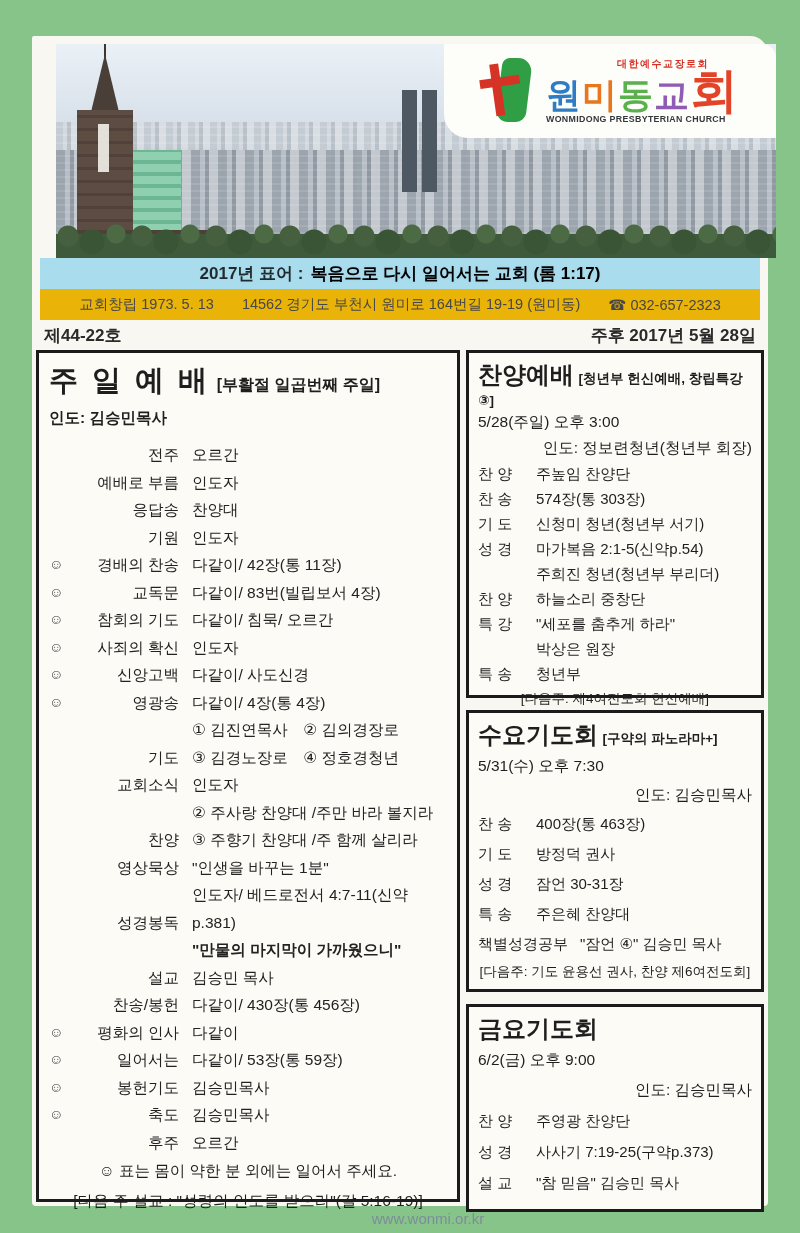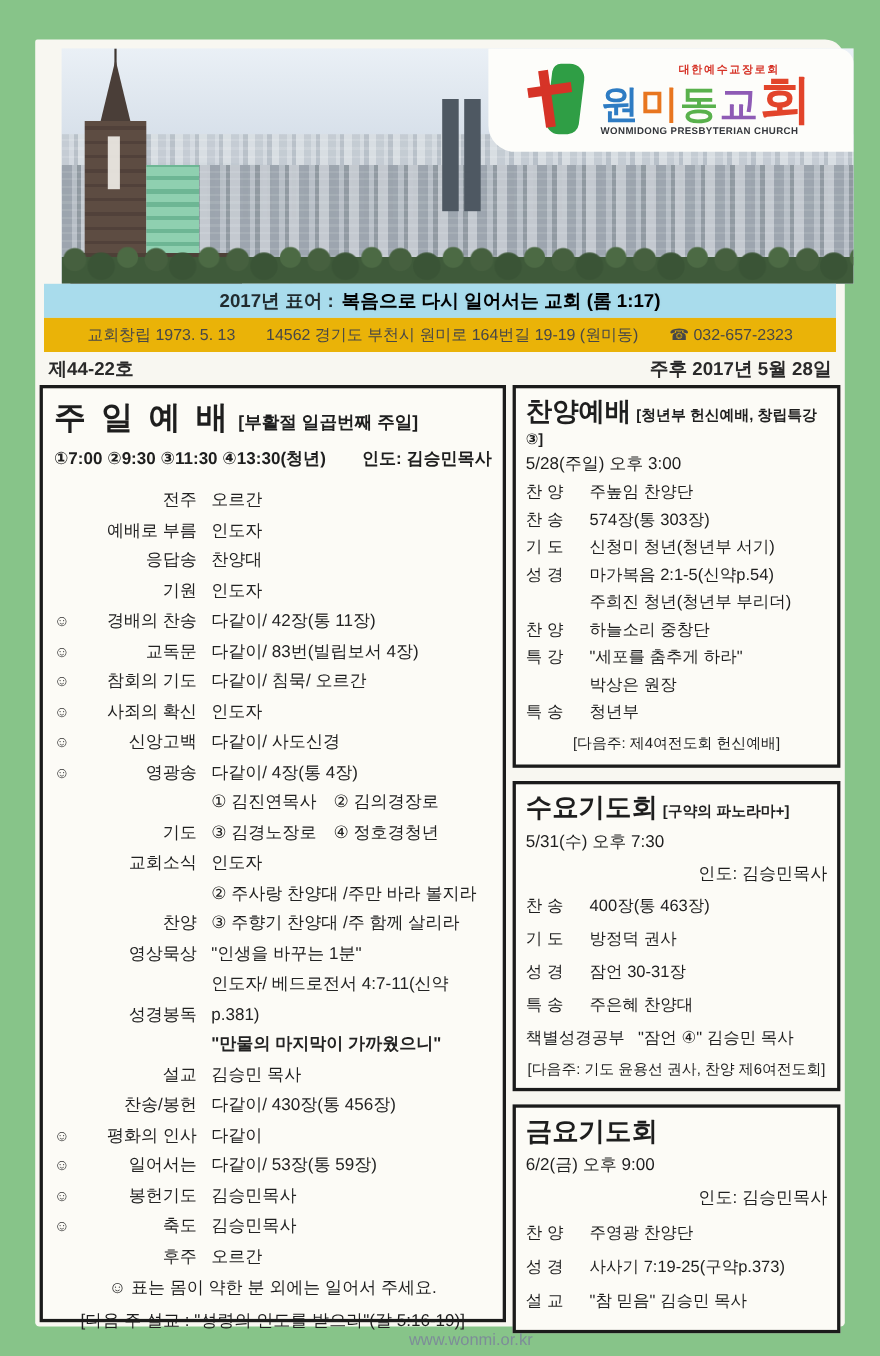--- a/index.html
+++ b/index.html
@@ -201,21 +201,20 @@
   </div>
 
   <div class="columns">
 
     <div class="box-left">
       <div>
         <span class="sv-title">주 일 예 배</span>
         <span class="sv-sub">[부활절 일곱번째 주일]</span>
       </div>
       <div class="sv-times">
-        <span>①7:00 ②9:30 ③11:30 ④13:30(청년)</span>
         <span>인도: 김승민목사</span>
       </div>
       <div>
           <div class="svc-row">
             <span class="mark"></span>
             <span class="lab">전주</span>
             <div class="val">
               <div><span>오르간</span></div>
             </div>
           </div>
@@ -375,20 +374,21 @@
     </div>
 
     <div class="rcol">
 
       <div class="rbox rb1">
         <div>
           <span class="rtitle">찬양예배</span>
           <span class="rsub">[청년부 헌신예배, 창립특강③]</span>
         </div>
         <div class="rdate">5/28(주일) 오후 3:00</div>
+        <div class="rleader">인도: 정보련청년(청년부 회장)</div>
         <div>
             <div class="rrow">
               <span class="rlab">찬 양</span>
               <div class="rval">
                 <div><span>주높임 찬양단</span></div>
               </div>
             </div>
             <div class="rrow">
               <span class="rlab">찬 송</span>
               <div class="rval">

